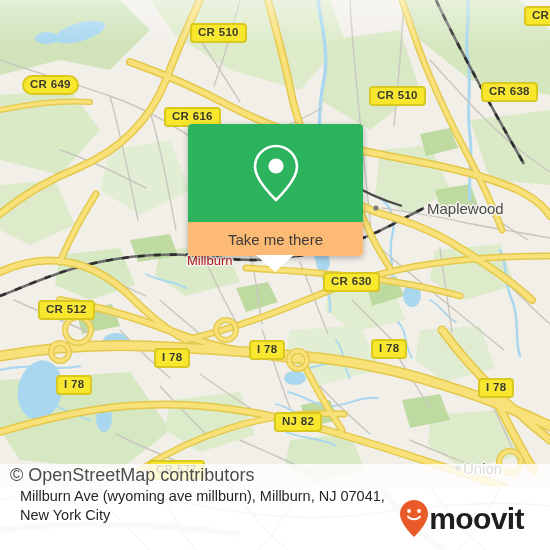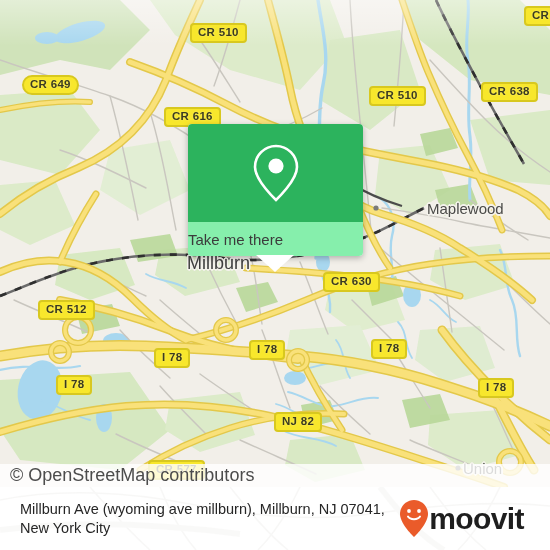--- a/index.html
+++ b/index.html
@@ -38,41 +38,41 @@
   .place{
     position:absolute;
     color:#4a4a48;
     font-size:15px;
     font-weight:400;
     white-space:nowrap;
     text-shadow:
       -1.6px 0 #f4f2ec, 1.6px 0 #f4f2ec, 0 -1.6px #f4f2ec, 0 1.6px #f4f2ec,
       -1.2px -1.2px #f4f2ec, 1.2px -1.2px #f4f2ec, -1.2px 1.2px #f4f2ec, 1.2px 1.2px #f4f2ec;
   }
-  .place.small{font-size:18px;color:#404040;}
+  .place.small{font-size:13px;color:#b91c1c;}
 
   
   .card{
     position:absolute;
     left:188px;top:124px;width:175px;
     border-radius:4px;
     overflow:hidden;
     box-shadow:0 2px 6px rgba(0,0,0,.28);
     background:#ffffff;
     z-index:40;
   }
   .card-head{
     height:98px;
     background:#2cb35d;
     display:flex;align-items:center;justify-content:center;
   }
   .card-foot{
     height:34px;
-    background:#86efac;
-    display:flex;align-items:center;
+    background:#fdba74;
+    display:flex;align-items:center;justify-content:center;
   }
   .card-foot span{
     color:#3b3b3b;font-size:15px;
   }
   .card-tail{
     position:absolute;
     left:0;top:0;width:175px;height:270px;
     pointer-events:none;z-index:41;
   }
 
@@ -88,21 +88,21 @@
   }
 
   
   .footer{
     position:absolute;left:0;top:487px;width:550px;height:63px;
     background:#ffffff;overflow:hidden;
   }
   .footer-wm{position:absolute;left:0;top:-487px;width:550px;height:550px;opacity:.10;}
   .footer-inner{
     position:relative;z-index:2;
-    display:flex;align-items:center;height:63px;
+    display:flex;height:63px;
     padding:0 26px 0 20px;box-sizing:border-box;
   }
   .footer-text{
     flex:1;color:#262626;font-size:14.5px;line-height:19px;
     max-width:395px;
   }
   .logo{display:flex;align-items:center;gap:0;}
   .logo-word{
     color:#1e1e1e;font-size:30px;font-weight:bold;letter-spacing:-.6px;
     line-height:30px;

